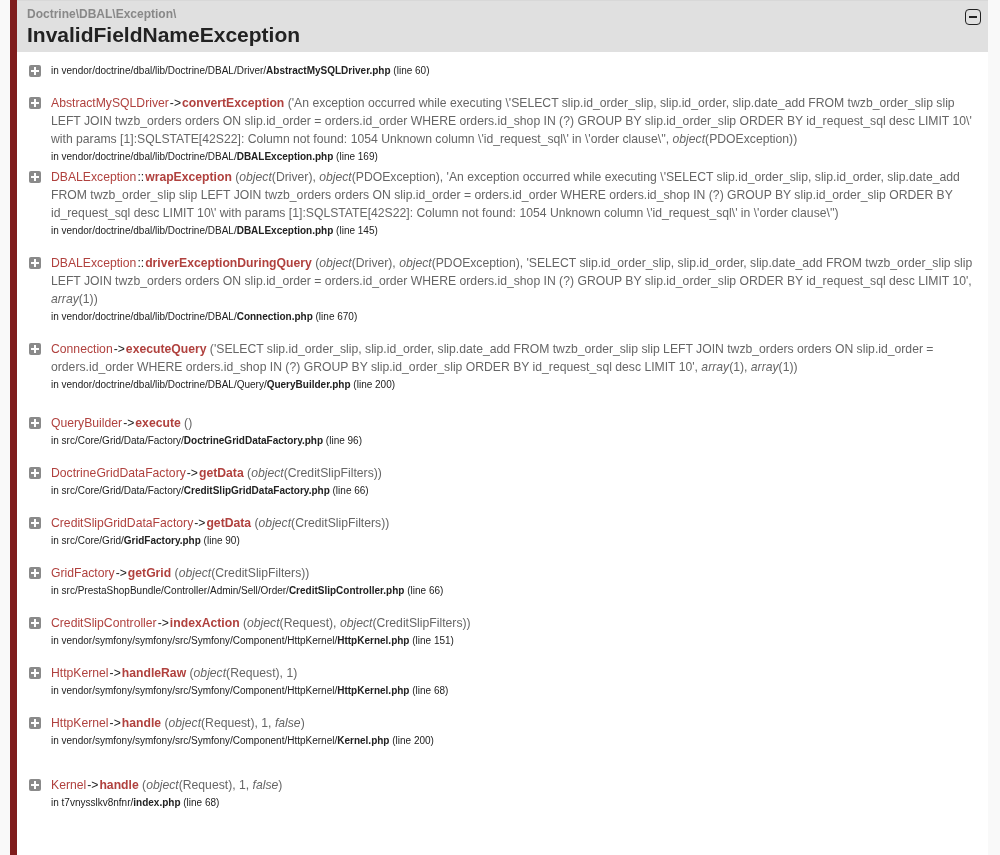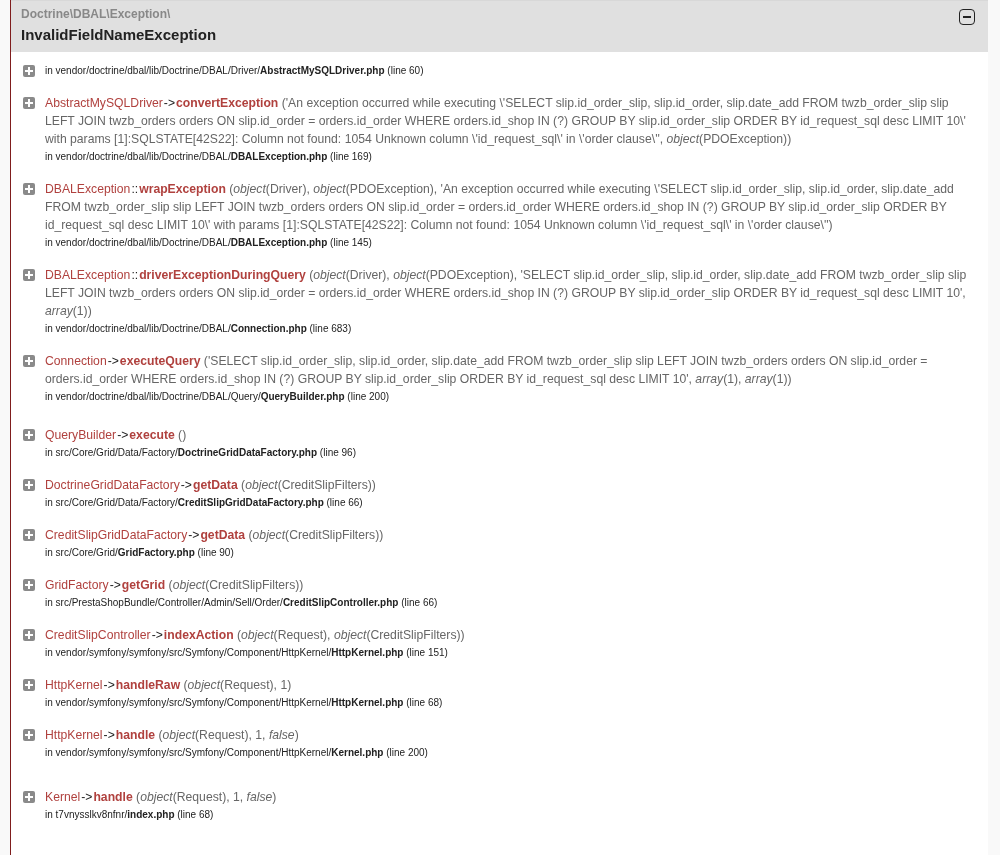--- a/index.html
+++ b/index.html
@@ -7,36 +7,36 @@
       width: 1000px; height: 855px; overflow: hidden;
       background: #f9f9f9;
       font-family: "Liberation Sans", sans-serif;
       color: #222;
       position: relative;
     }
     .block {
       position: absolute; left: 10px; top: 0; width: 978px; height: 855px;
       background: #fff;
       border-right: 1px solid #e8e8e8;
-      border-left: 1px solid #7f1d1d;
+      border-left: 7px solid #7f1d1d;
     }
     .header {
       background: #e0e0e0;
       height: 52px;
       padding: 6px 10px 0 10px;
       box-sizing: border-box;
       position: relative;
       border-top: 1px solid #d8d8d8;
     }
     .namespace {
       font-size: 12px; color: #888; font-weight: bold; line-height: 15px;
       display: block;
     }
     .exc-name {
-      font-size: 15px; font-weight: bold; color: #222; line-height: 22px;
+      font-size: 21px; font-weight: bold; color: #222; line-height: 22px;
       display: block; margin-top: 2px;
     }
     .toggle-btn {
       position: absolute; right: 14px; top: 8px;
       width: 16px; height: 16px;
       border: 1.5px solid #222; border-radius: 4px;
       box-sizing: border-box; background: transparent;
     }
     .toggle-btn::after {
       content: ""; position: absolute; left: 3px; right: 3px; top: 6px;
@@ -81,34 +81,34 @@
     <span class="namespace">Doctrine\DBAL\Exception\</span>
     <span class="exc-name">InvalidFieldNameException</span>
     <div class="toggle-btn"></div>
   </div>
 
   <div class="trace" id="trace">
       <div class="row" style="margin-bottom: 14px;">
         <span class="plus"></span>
         <span class="loc"><span>in vendor/doctrine/dbal/lib/Doctrine/DBAL/Driver/</span><b>AbstractMySQLDriver.php</b><span> (line 60)</span></span>
       </div>
-      <div class="row" style="margin-bottom: 14px;">
+      <div class="row" style="margin-bottom: 2px;">
         <span class="plus"></span>
         <div><span class="cls">AbstractMySQLDriver</span><span class="arrow">-&gt;</span><span class="fn">convertException</span><span class="args"> ('An exception occurred while executing \'SELECT slip.id_order_slip, slip.id_order, slip.date_add FROM twzb_or­der_slip slip LEFT JOIN twzb_orders orders ON slip.id_order = orders.id_order WHERE orders.id_shop IN (?) GROUP BY slip.id_order_slip ORDER BY id_­request_sql desc LIMIT 10\' with params [1]:SQLSTATE[42S22]: Column not found: 1054 Unknown column \'id_request_sql\' in \'order clause\'', <i>object</i>(PDOException))</span></div>
         <span class="loc"><span>in vendor/doctrine/dbal/lib/Doctrine/DBAL/</span><b>DBALException.php</b><span> (line 169)</span></span>
       </div>
       <div class="row" style="margin-bottom: 14px;">
         <span class="plus"></span>
         <div><span class="cls">DBALException</span><span class="arrow">::</span><span class="fn">wrapException</span><span class="args"> (<i>object</i>(Driver), <i>object</i>(PDOException), 'An exception occurred while executing \'SELECT slip.id_order_slip, slip.id_order, slip.date_add FROM twzb_order_slip slip LEFT JOIN twzb_orders orders ON slip.id_order = orders.id_order WHERE orders.id_shop IN (?) GROUP BY slip.id_order_slip ORDER BY id_request_sql desc LIMIT 10\' with params [1]:SQLSTATE[42S22]: Column not found: 1054 Unknown column \'id_request_sql\' in \'order clause\'')</span></div>
         <span class="loc"><span>in vendor/doctrine/dbal/lib/Doctrine/DBAL/</span><b>DBALException.php</b><span> (line 145)</span></span>
       </div>
       <div class="row" style="margin-bottom: 14px;">
         <span class="plus"></span>
         <div><span class="cls">DBALException</span><span class="arrow">::</span><span class="fn">driverExceptionDuringQuery</span><span class="args"> (<i>object</i>(Driver), <i>object</i>(PDOException), 'SELECT slip.id_order_slip, slip.id_order, slip.date_add FROM twzb_order_slip slip LEFT JOIN twzb_orders orders ON slip.id_order = orders.id_order WHERE orders.id_shop IN (?) GROUP BY slip.id_order_slip ORDER BY id_request_sql desc LIMIT 10', <i>array</i>(1))</span></div>
-        <span class="loc"><span>in vendor/doctrine/dbal/lib/Doctrine/DBAL/</span><b>Connection.php</b><span> (line 683)</span></span>
+        <span class="loc"><span>in vendor/doctrine/dbal/lib/Doctrine/DBAL/</span><b>Connection.php</b><span> (line 670)</span></span>
       </div>
       <div class="row" style="margin-bottom: 20px;">
         <span class="plus"></span>
         <div><span class="cls">Connection</span><span class="arrow">-&gt;</span><span class="fn">executeQuery</span><span class="args"> ('SELECT slip.id_order_slip, slip.id_order, slip.date_add FROM twzb_order_slip slip LEFT JOIN twzb_orders orders ON slip.id_order = orders.id_order WHERE orders.id_shop IN (?) GROUP BY slip.id_order_slip ORDER BY id_request_sql desc LIMIT 10', <i>array</i>(1), <i>array</i>(1))</span></div>
         <span class="loc"><span>in vendor/doctrine/dbal/lib/Doctrine/DBAL/Query/</span><b>QueryBuilder.php</b><span> (line 200)</span></span>
       </div>
       <div class="row" style="margin-bottom: 14px;">
         <span class="plus"></span>
         <div><span class="cls">QueryBuilder</span><span class="arrow">-&gt;</span><span class="fn">execute</span><span class="args"> ()</span></div>
         <span class="loc"><span>in src/Core/Grid/Data/Factory/</span><b>DoctrineGridDataFactory.php</b><span> (line 96)</span></span>

